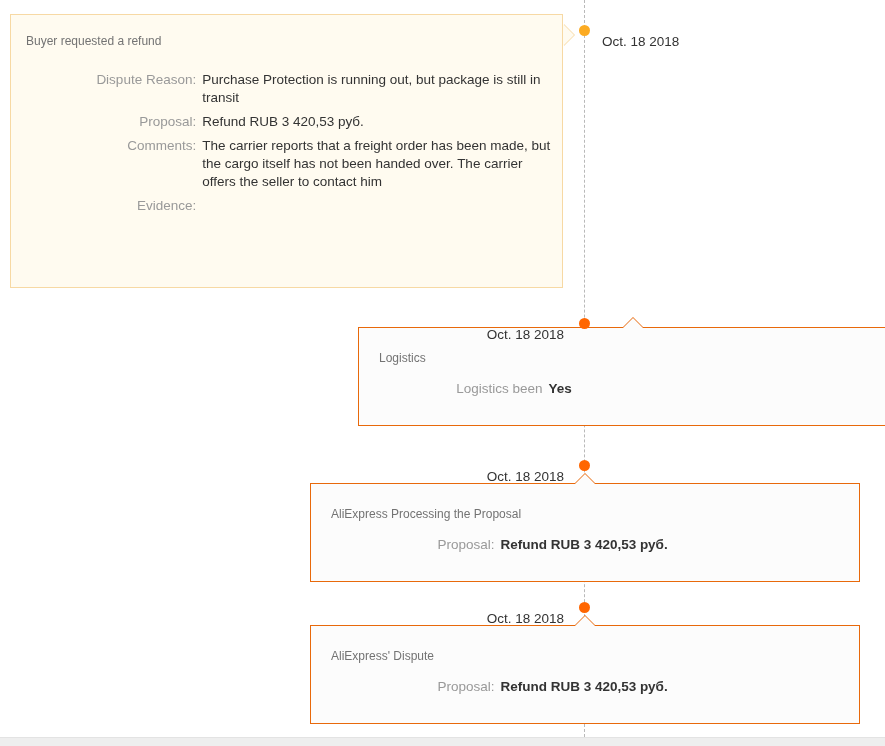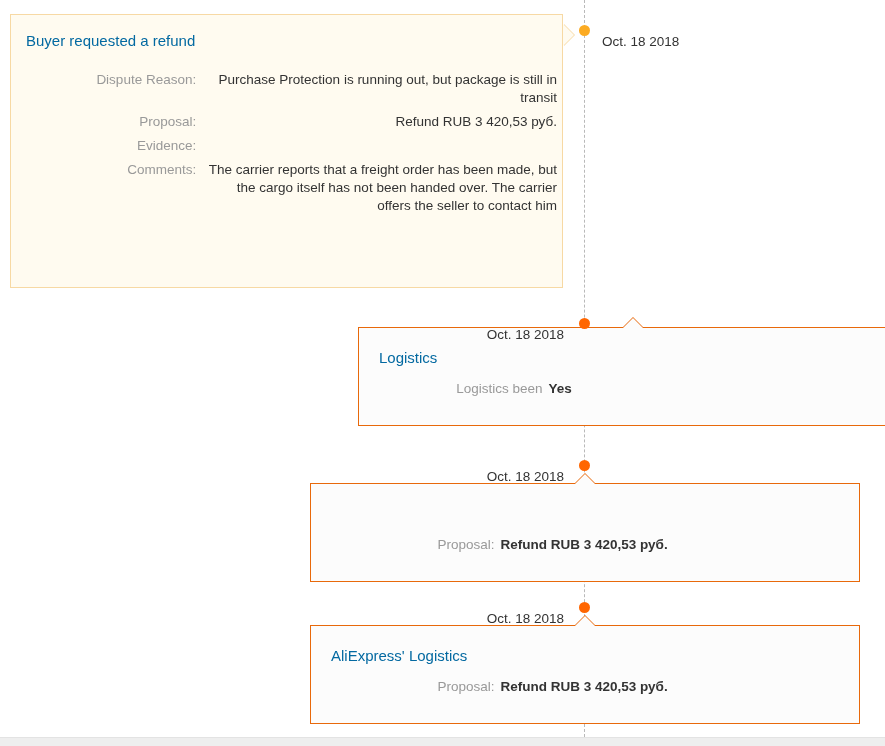--- a/index.html
+++ b/index.html
@@ -119,23 +119,23 @@
   }
   .step-notch-inner {
     left: 263px;
     top: -10px;
     border-bottom: 11px solid #fcfcfc;
   }
 
   
   .card-title {
     position: absolute;
-    font-size: 15px;
+    font-size: 12px;
     line-height: 20px;
-    color: #0369a1;
+    color: #737373;
     white-space: nowrap;
   }
   .card.origin .card-title { left: 15px; top: 16px; }
   .card.step   .card-title { left: 20px; top: 20px; }
 
   .kv-table {
     position: absolute;
     border-collapse: collapse;
   }
   .card.origin .kv-table { left: 11px; top: 56px; width: 553px; }
@@ -151,21 +151,21 @@
     text-align: right;
     color: #999999;
     white-space: nowrap;
     padding-right: 6px !important;
   }
   .kv-value {
     color: #333333;
   }
   
   .card.origin .kv-label { width: 175px; }
-  .card.origin .kv-value { width: 358px; padding-right: 18px !important; text-align: right; }
+  .card.origin .kv-value { width: 358px; padding-right: 18px !important; }
   .card.origin tr + tr td { padding-top: 6px !important; }
 
   
   .card.step .kv-label { width: 178px; }
   .card.step .kv-value { width: 350px; font-weight: bold; }
 
   
   .page-gutter {
     position: absolute;
     left: 0;
@@ -196,26 +196,26 @@
         <tbody>
             <tr>
           <td class="kv-label">Dispute Reason:</td>
           <td class="kv-value">Purchase Protection is running out, but package is still in transit</td>
         </tr>
         <tr>
           <td class="kv-label">Proposal:</td>
           <td class="kv-value">Refund RUB 3 420,53 руб.</td>
         </tr>
         <tr>
+          <td class="kv-label">Comments:</td>
+          <td class="kv-value">The carrier reports that a freight order has been made, but the cargo itself has not been handed over. The carrier offers the seller to contact him</td>
+        </tr>
+        <tr>
           <td class="kv-label">Evidence:</td>
           <td class="kv-value"></td>
-        </tr>
-        <tr>
-          <td class="kv-label">Comments:</td>
-          <td class="kv-value">The carrier reports that a freight order has been made, but the cargo itself has not been handed over. The carrier offers the seller to contact him</td>
         </tr>
       </tbody>
         </table>
     </div>
 
     <div class="tl-dot light" style="left:579px; top:25px;"></div>
     <div class="tl-date" style="left:602px; top:22px;">Oct. 18 2018</div>
   </div>
 
   <div class="tl-node">
@@ -242,20 +242,21 @@
 
   <div class="tl-node">
 
     <div class="tl-date" style="left:404px; top:457px; width:160px; text-align:right;">Oct. 18 2018</div>
     <div class="tl-dot solid" style="left:579px; top:460px;"></div>
 
     <div class="card step" style="top:483px; height:99px;">
       <div class="step-notch-outer"></div>
       <div class="step-notch-inner"></div>
 
+      <div class="card-title">AliExpress Processing the Proposal</div>
 
       <table class="kv-table">
         <tbody>
             <tr>
           <td class="kv-label">Proposal:</td>
           <td class="kv-value">Refund RUB 3 420,53 руб.</td>
         </tr>
       </tbody>
         </table>
     </div>
@@ -263,21 +264,21 @@
 
   <div class="tl-node">
 
     <div class="tl-date" style="left:404px; top:599px; width:160px; text-align:right;">Oct. 18 2018</div>
     <div class="tl-dot solid" style="left:579px; top:602px;"></div>
 
     <div class="card step" style="top:625px; height:99px;">
       <div class="step-notch-outer"></div>
       <div class="step-notch-inner"></div>
 
-      <div class="card-title">AliExpress' Logistics</div>
+      <div class="card-title">AliExpress' Dispute</div>
 
       <table class="kv-table">
         <tbody>
             <tr>
           <td class="kv-label">Proposal:</td>
           <td class="kv-value">Refund RUB 3 420,53 руб.</td>
         </tr>
       </tbody>
         </table>
     </div>

